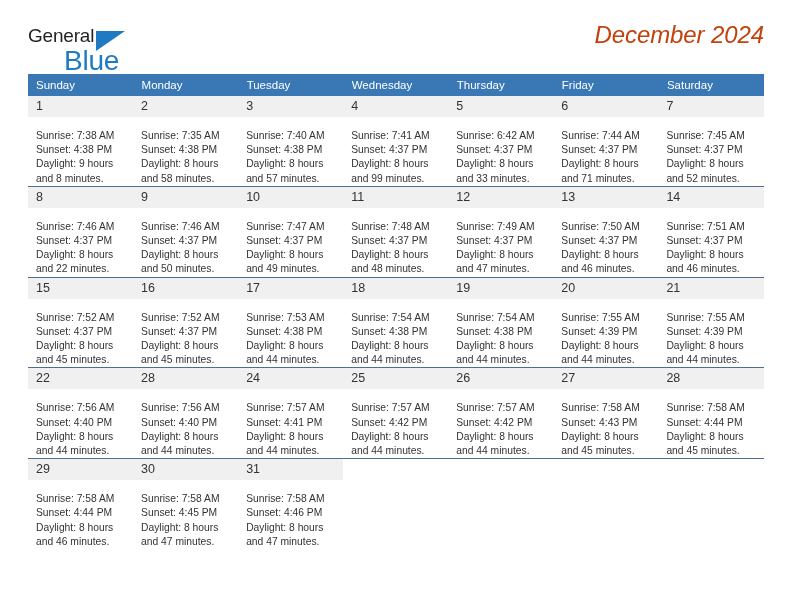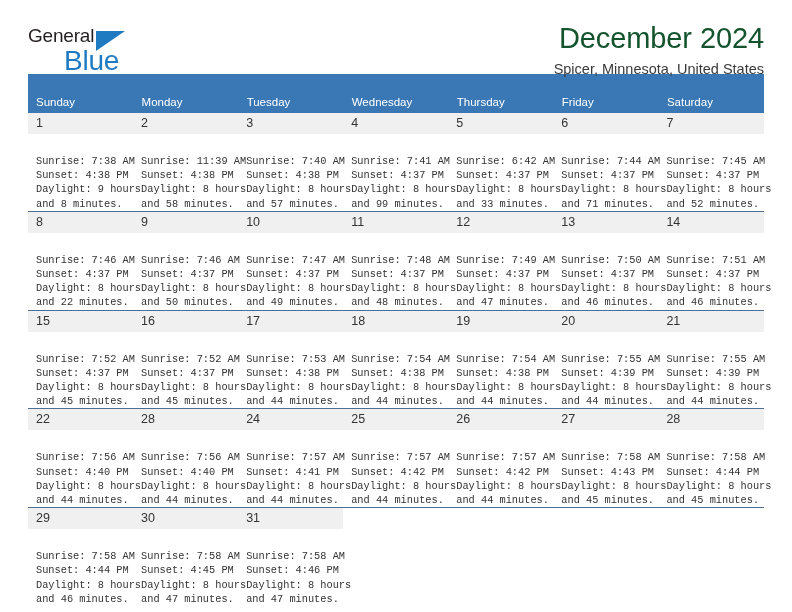--- a/index.html
+++ b/index.html
@@ -57,46 +57,47 @@
     height: 0;
     border-left: 29px solid #1f7bc1;
     border-bottom: 20px solid transparent;
   }
   .titles {
     text-align: right;
     flex: 0 0 auto;
     padding-top: 0px;
   }
   .month-title {
-    font-size: 29px;
+    font-size: 24px;
     font-weight: normal;
-    color: #14532d;
+    color: #c2410c;
     line-height: 1.12;
     letter-spacing: -0.1px;
+    font-style: italic;
   }
   .location {
     font-size: 14.5px;
     color: #3a3a3a;
     line-height: 1.2;
     margin-top: 7px;
   }
 
   
   .cal {
     width: 736px;
     border-collapse: collapse;
     table-layout: fixed;
   }
   .cal th {
     background: #3a78b5;
     color: #ffffff;
     font-size: 11.5px;
     font-weight: normal;
     text-align: left;
-    padding: 22px 0 5px 8px;
+    padding: 5px 0 5px 8px;
     height: 21px;
     border-right: 1px solid #3a78b5;
   }
   .cal td {
     vertical-align: top;
     padding: 0;
     width: 105.1px;
     height: 90px;
     border-top: 1px solid #4a6f93;
     background: #ffffff;
@@ -106,22 +107,21 @@
   .daynum {
     background: #f0f0f0;
     font-size: 12.5px;
     color: #333333;
     padding: 3px 0 3px 8px;
     height: 21px;
     line-height: 15px;
   }
   .daynum.empty { background: #ffffff; }
   .lines {
-    padding: 20px 6px 0 8px;
-    font-family: Liberation Mono, monospace;
+    padding: 12px 6px 0 8px;
   }
   .lines div {
     font-size: 10.3px;
     color: #333333;
     line-height: 14.2px;
     white-space: nowrap;
   }
 </style>
 </head>
 <body>
@@ -131,21 +131,20 @@
   <div class="top">
 
     <div class="logo">
       <span class="logo-general">General</span>
       <span class="logo-tri"></span>
       <span class="logo-blue">Blue</span>
     </div>
 
     <div class="titles">
       <h1 class="month-title">December 2024</h1>
-      <div class="location">Spicer, Minnesota, United States</div>
     </div>
 
   </div>
 
   <table class="cal">
     <thead>
       <tr>
         <th>Sunday</th>
         <th>Monday</th>
         <th>Tuesday</th>
@@ -163,21 +162,21 @@
             <div class="lines">
               <div>Sunrise: 7:38 AM</div>
               <div>Sunset: 4:38 PM</div>
               <div>Daylight: 9 hours</div>
               <div>and 8 minutes.</div>
             </div>
           </td>
         <td>
             <div class="daynum">2</div>
             <div class="lines">
-              <div>Sunrise: 11:39 AM</div>
+              <div>Sunrise: 7:35 AM</div>
               <div>Sunset: 4:38 PM</div>
               <div>Daylight: 8 hours</div>
               <div>and 58 minutes.</div>
             </div>
           </td>
         <td>
             <div class="daynum">3</div>
             <div class="lines">
               <div>Sunrise: 7:40 AM</div>
               <div>Sunset: 4:38 PM</div>

